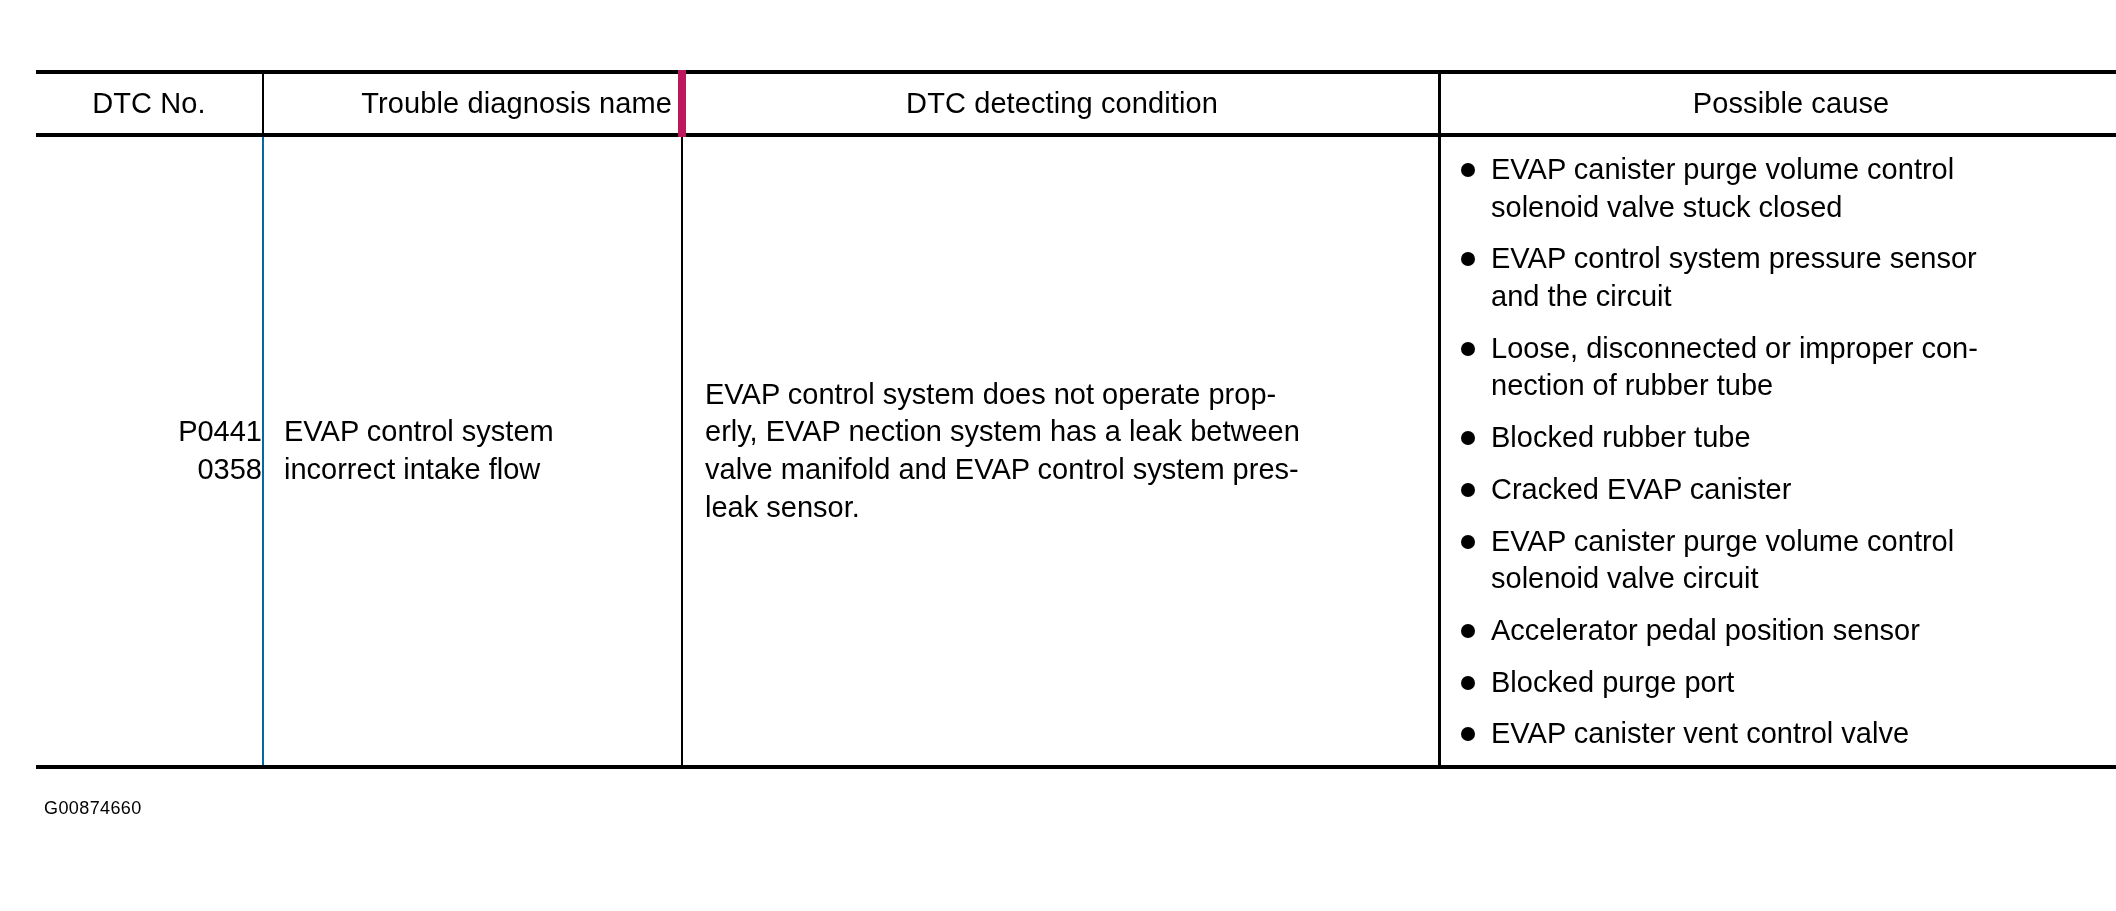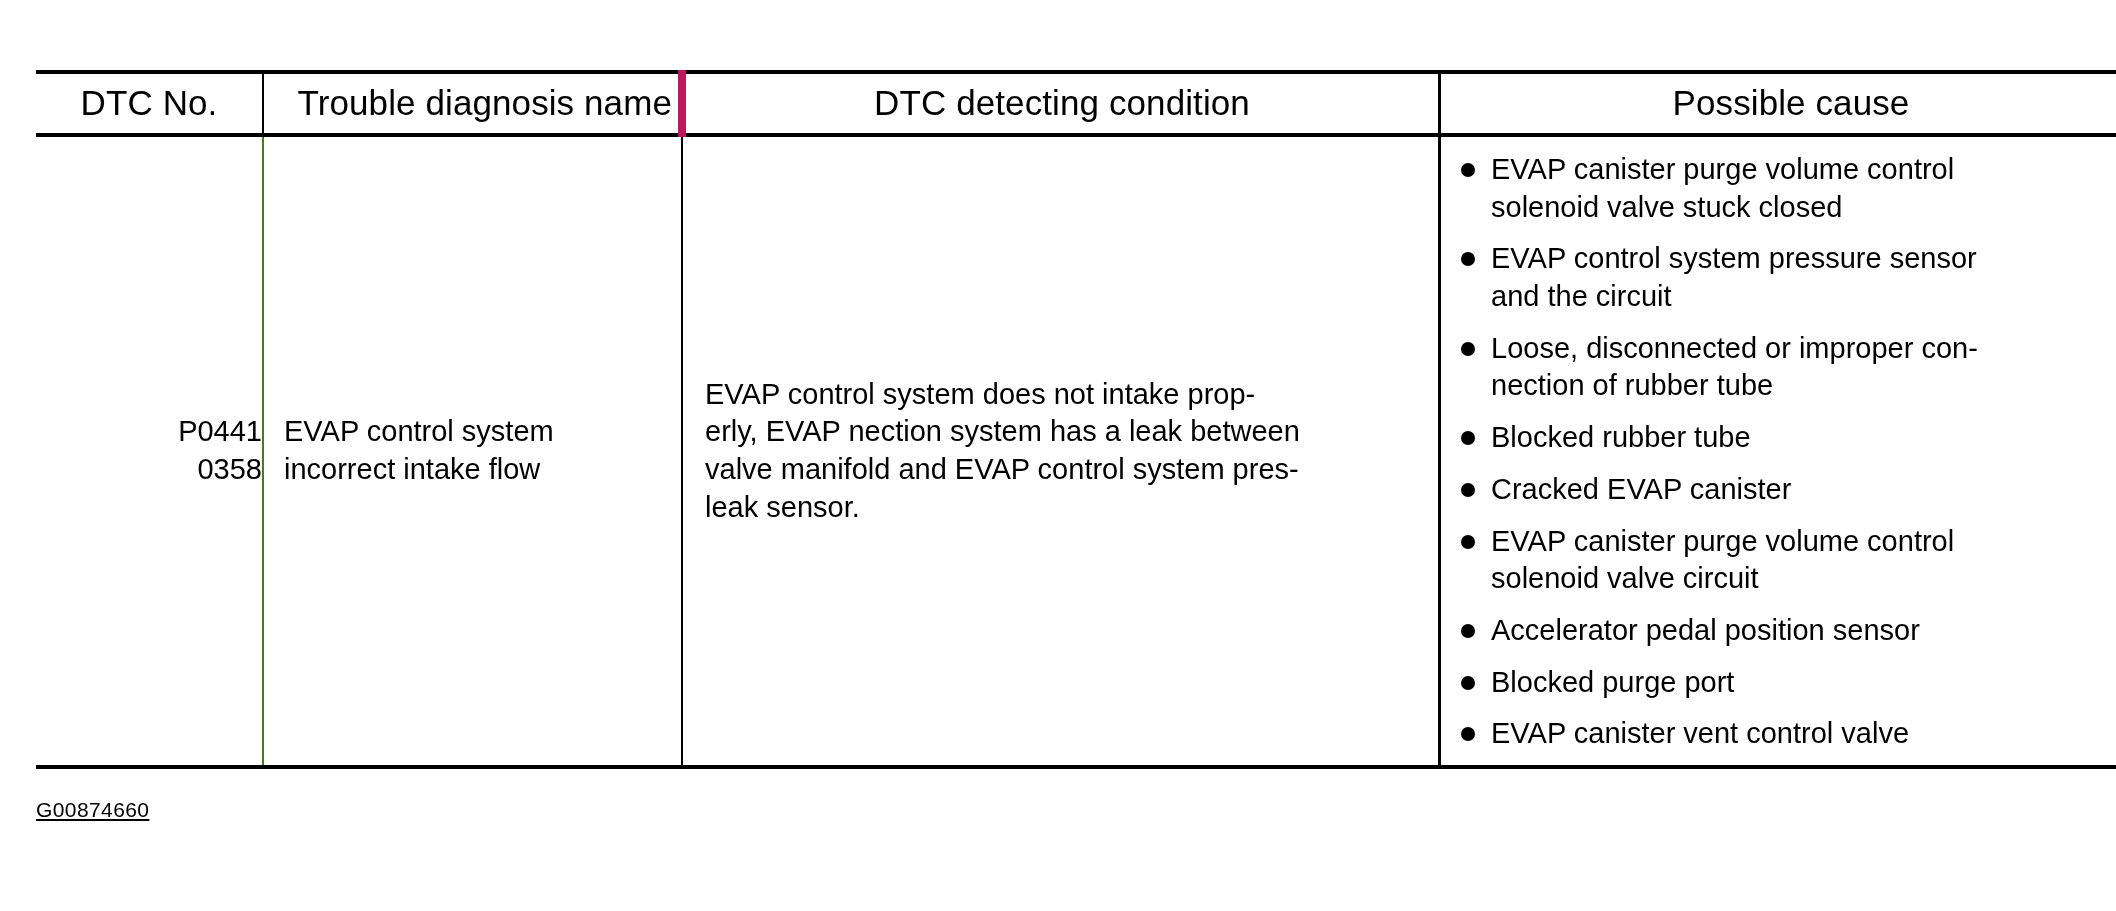--- a/index.html
+++ b/index.html
@@ -36,42 +36,42 @@
     border-top: 4px solid #000;
     border-bottom: 4px solid #000;
   }
   table.dtc tbody tr.body-row {
     border-bottom: 4px solid #000;
   }
 
   
   table.dtc th {
     font-weight: normal;
-    font-size: 35px;
+    font-size: 29px;
     line-height: 1.15;
     text-align: center;
     vertical-align: middle;
     height: 55px;
     padding: 2px 6px;
     letter-spacing: 0.1px;
   }
   table.dtc th.c-dtcno   { width: 214px; }
   table.dtc th.c-name    { width: 402px;  border-left: 2px solid #000; text-align: right; }
   table.dtc th.c-cond    { width: 740px;  border-left: 8px solid #be185d; }
   table.dtc th.c-cause   { width: 688px;  border-left: 3px solid #000; }
 
   
   table.dtc td {
     vertical-align: middle;
     font-size: 29px;
     line-height: 1.30;
     padding: 0;
   }
   table.dtc td.c-dtcno  { text-align: right; }
-  table.dtc td.c-name   { border-left: 2px solid #4d7c0f; padding-left: 20px; }
+  table.dtc td.c-name   { border-left: 2px solid #0369a1; padding-left: 20px; }
   table.dtc td.c-cond   { border-left: 2px solid #000; padding: 0 22px 0 22px; }
   table.dtc td.c-cause  { border-left: 3px solid #000; padding: 0 14px 0 16px; vertical-align: top; }
 
   .dtc-codes > div { white-space: nowrap; }
   .name-lines > div,
   .cond-lines > div { white-space: nowrap; }
 
   
   ul.causes {
     list-style: none;
@@ -94,25 +94,24 @@
     height: 14px;
     background: #000;
     border-radius: 50%;
     display: block;
   }
   ul.causes > li .ln { display: block; white-space: nowrap; }
 
   
   .figure-id {
     position: absolute;
-    left: 36px;
+    left: 44px;
     top: 798px;
-    font-size: 21px;
+    font-size: 18px;
     letter-spacing: 0.4px;
-    text-decoration: underline;
   }
 </style>
 </head>
 <body>
 
 <div class="sheet">
   <table class="dtc">
     <thead>
       <tr class="head-row">
         <th class="c-dtcno">DTC No.</th>
@@ -133,21 +132,21 @@
 
         <td class="c-name">
           <div class="name-lines">
             <div>EVAP control system</div>
             <div>incorrect intake flow</div>
           </div>
         </td>
 
         <td class="c-cond">
           <div class="cond-lines">
-            <div>EVAP control system does not intake prop-</div>
+            <div>EVAP control system does not operate prop-</div>
             <div>erly, EVAP nection system has a leak between</div>
             <div>valve manifold and EVAP control system pres-</div>
             <div>leak sensor.</div>
           </div>
         </td>
 
         <td class="c-cause">
           <ul class="causes">
             <li>
               <span class="bullet"></span>

